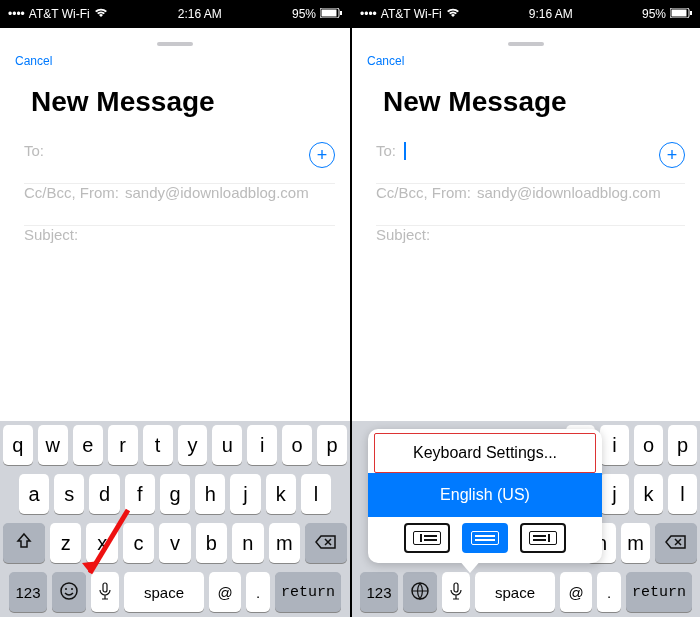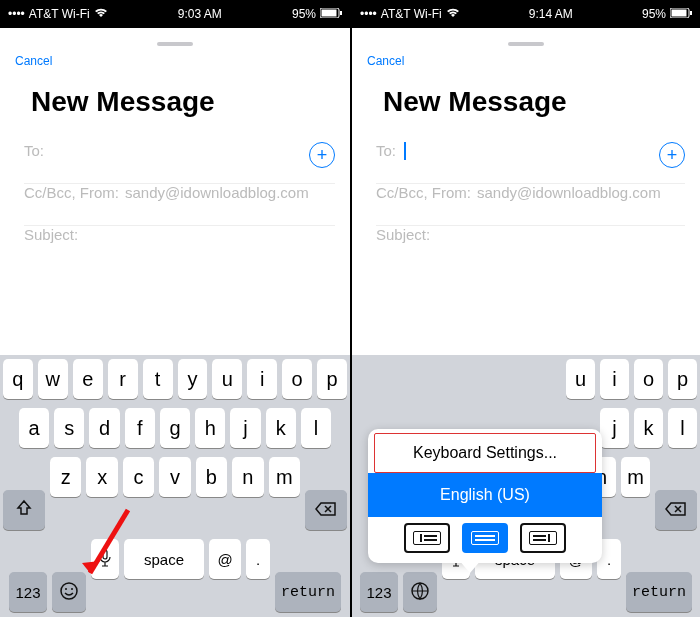--- a/index.html
+++ b/index.html
@@ -55,21 +55,21 @@
 
 .kbd { background: #d1d4da; padding: 4px 3px 5px; position: absolute; bottom: 0; left: 0; right: 0; }
 .krow { display: flex; gap: 5px; margin-bottom: 9px; justify-content: center; }
 .krow:last-child { margin-bottom: 0; }
 .key {
   background: #fff; border-radius: 5px; height: 40px;
   display: flex; align-items: center; justify-content: center;
   font-size: 20px; box-shadow: 0 1px 0 #888; cursor: pointer;
   flex: 1; min-width: 0;
 }
-.key.sys { background: #adb3bd; margin-top: 33px; }
+.key.sys { background: #adb3bd; }
 .key.wide { flex: 0 0 42px; }
 .key.space { flex: 0 0 80px; font-size: 14px; }
 .key.ret { flex: 0 0 66px; font-size: 14px; font-family: Liberation Mono, monospace; }
 .key.num { flex: 0 0 38px; font-size: 14px; }
 .row2 { padding: 0 16px; }
 .row4 .key { font-size: 15px; }
 
 .arrow-wrap { position: absolute; left: 78px; bottom: 28px; pointer-events: none; z-index: 5; }
 
 .popup {
@@ -115,21 +115,21 @@
   <div class="status-bar">
     <div class="status-left">
       <span>••••</span>
       <span>AT&amp;T Wi-Fi</span>
       <span>
         <svg width="14" height="10" viewBox="0 0 14 10">
             <path d="M7 9 L5 7 A3 3 0 0 1 9 7 Z M3 5 A6 6 0 0 1 11 5 L9.5 6.2 A4 4 0 0 0 4.5 6.2 Z M1 3 A9 9 0 0 1 13 3 L11.5 4.2 A7 7 0 0 0 2.5 4.2 Z" fill="#fff"></path>
           </svg>
       </span>
     </div>
-    <span>9:03 AM</span>
+    <span>2:16 AM</span>
     <div class="status-right">
       <span>95%</span>
       <span>
         <svg width="22" height="10" viewBox="0 0 22 10">
             <rect x="0" y="0" width="19" height="10" rx="2" fill="none" stroke="#fff"></rect>
             <rect x="1.5" y="1.5" width="15" height="7" fill="#fff"></rect>
             <rect x="20" y="3" width="2" height="4" fill="#fff"></rect>
           </svg>
       </span>
     </div>
@@ -236,21 +236,21 @@
   <div class="status-bar">
     <div class="status-left">
       <span>••••</span>
       <span>AT&amp;T Wi-Fi</span>
       <span>
         <svg width="14" height="10" viewBox="0 0 14 10">
             <path d="M7 9 L5 7 A3 3 0 0 1 9 7 Z M3 5 A6 6 0 0 1 11 5 L9.5 6.2 A4 4 0 0 0 4.5 6.2 Z M1 3 A9 9 0 0 1 13 3 L11.5 4.2 A7 7 0 0 0 2.5 4.2 Z" fill="#fff"></path>
           </svg>
       </span>
     </div>
-    <span>9:14 AM</span>
+    <span>9:16 AM</span>
     <div class="status-right">
       <span>95%</span>
       <span>
         <svg width="22" height="10" viewBox="0 0 22 10">
             <rect x="0" y="0" width="19" height="10" rx="2" fill="none" stroke="#fff"></rect>
             <rect x="1.5" y="1.5" width="15" height="7" fill="#fff"></rect>
             <rect x="20" y="3" width="2" height="4" fill="#fff"></rect>
           </svg>
       </span>
     </div>

